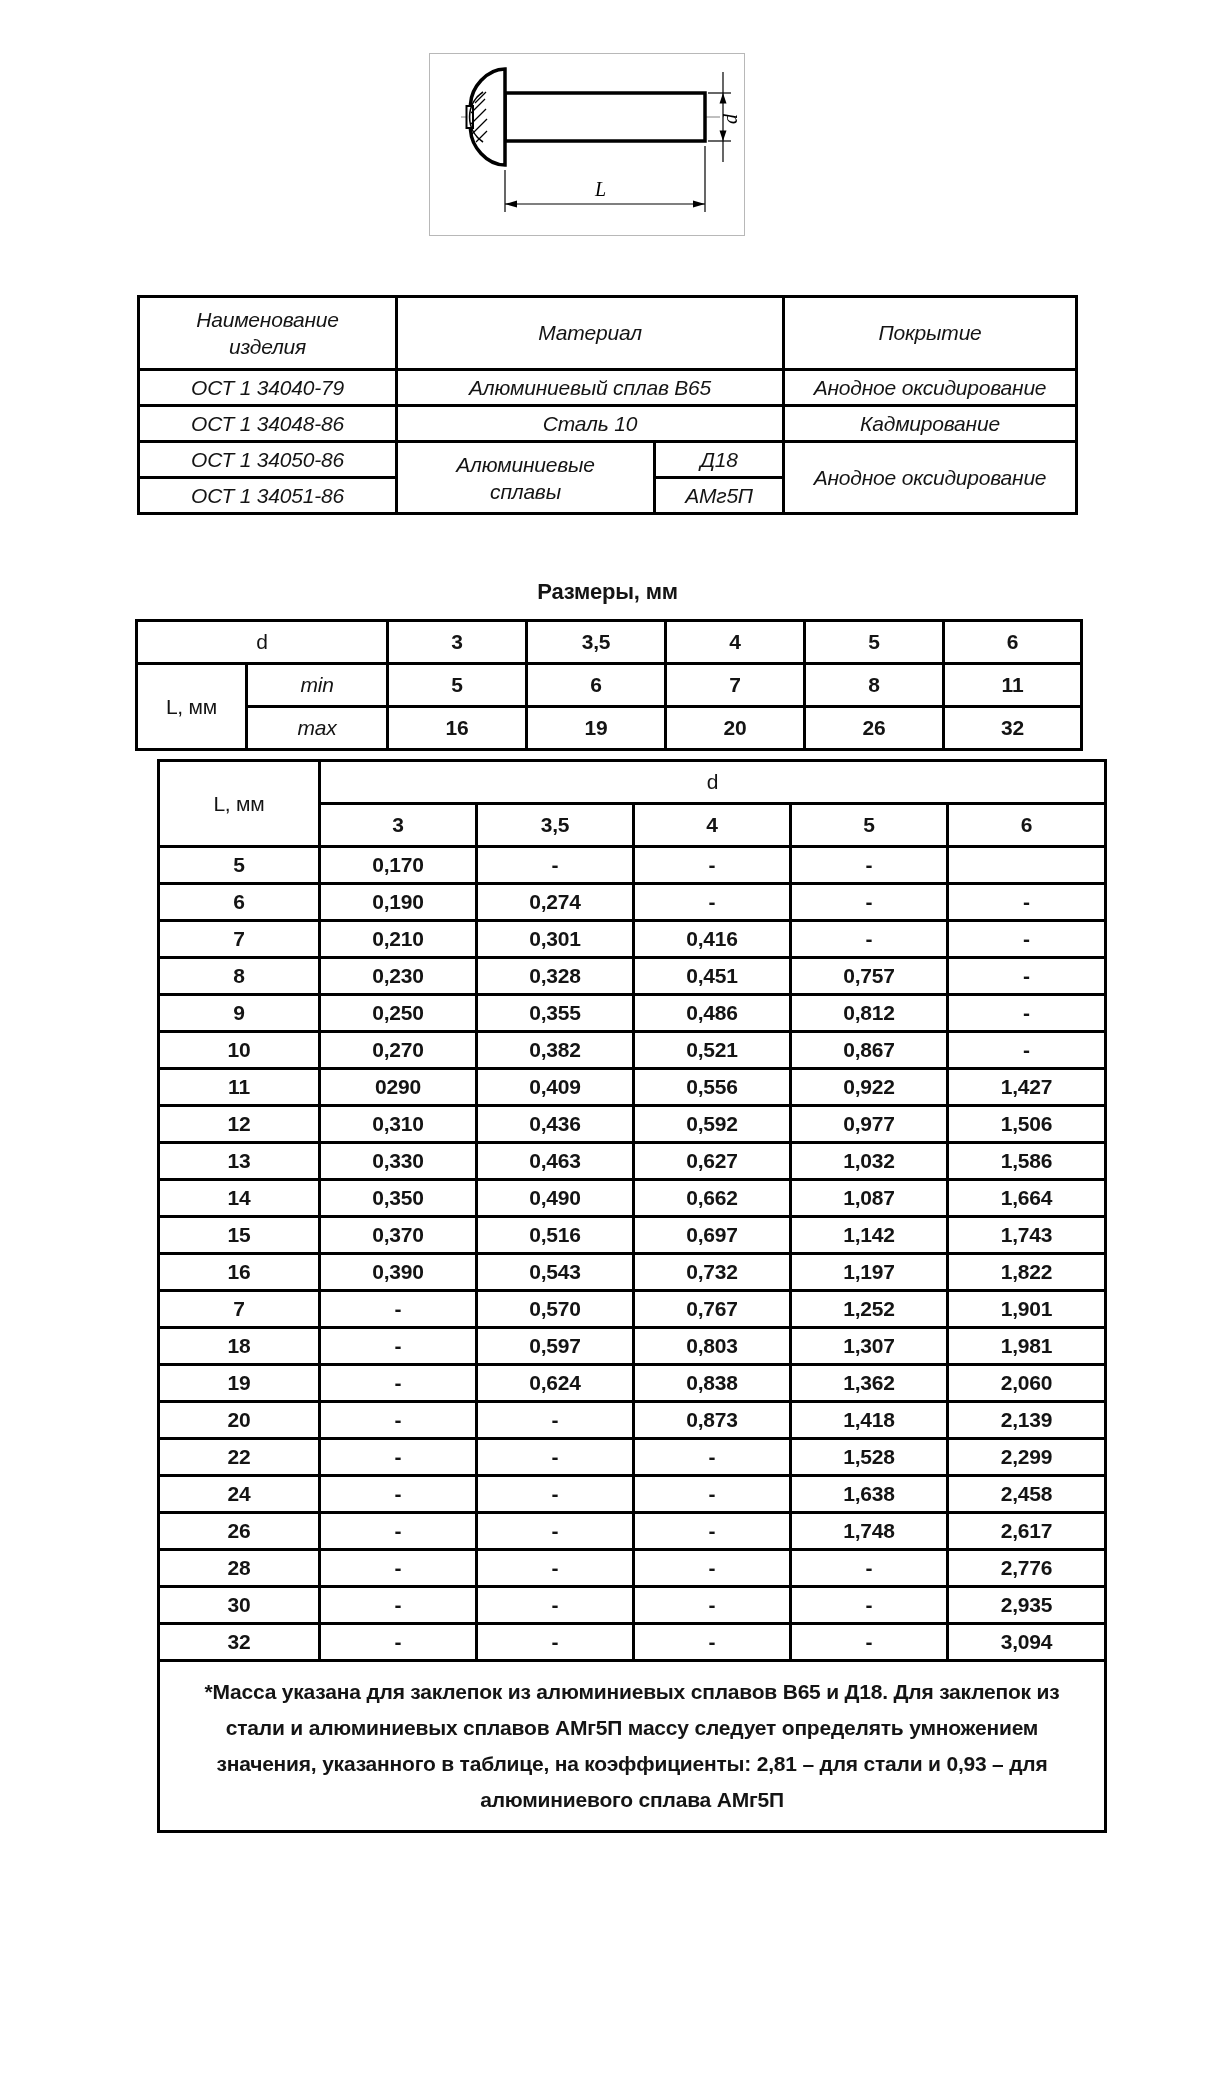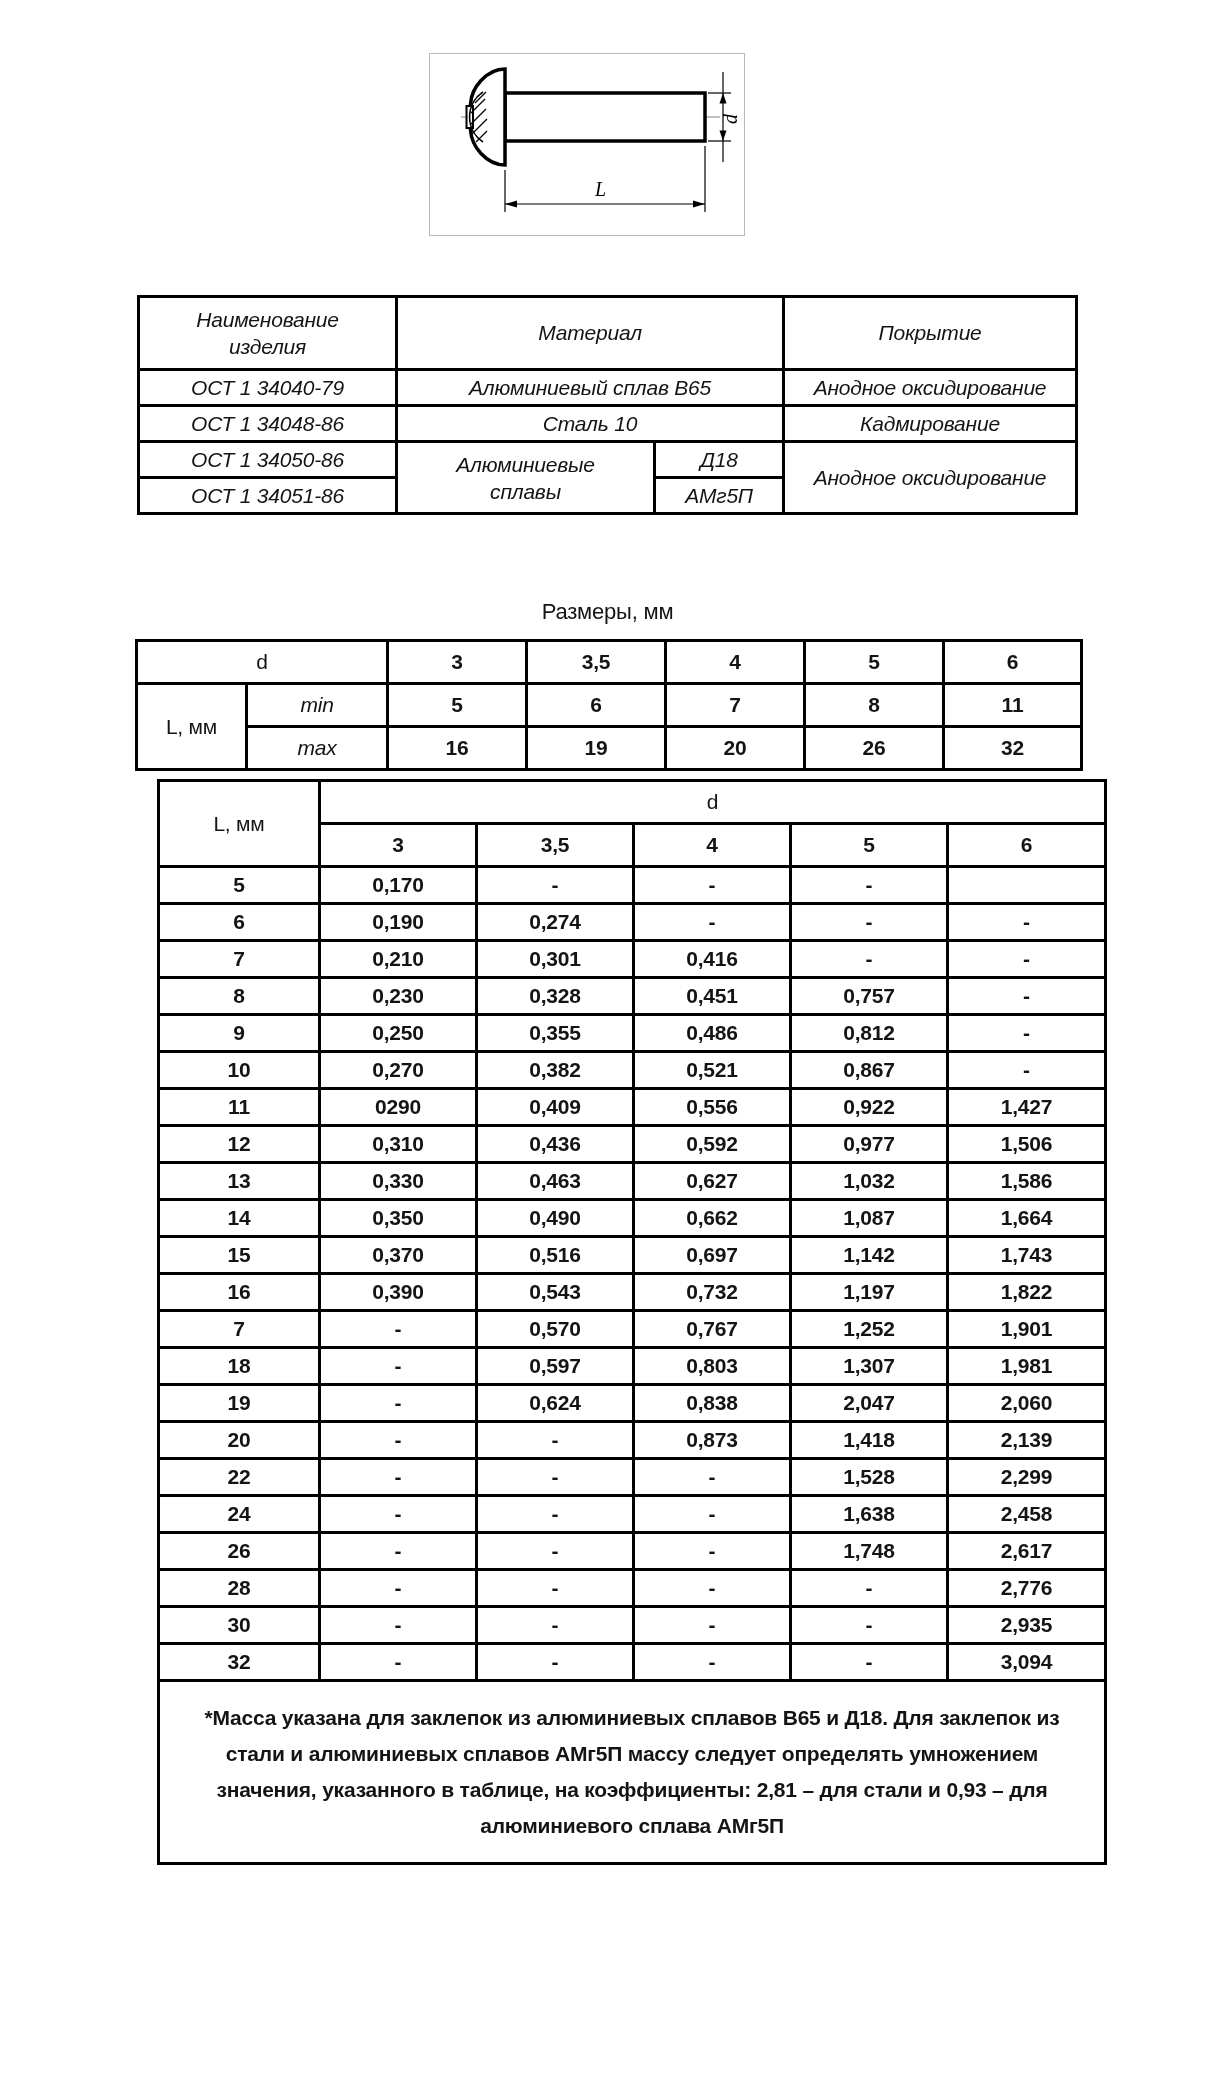--- a/index.html
+++ b/index.html
@@ -13,34 +13,34 @@
         font-size:21px;font-weight:400;padding:0;color:#141414;}
 
   
   .materials{margin:54px 0 0 137px;width:938px;font-style:italic;}
   .materials tr.hdr th{height:70px;font-weight:400;}
   .materials td{height:33px;}
   .wrapnarrow{display:inline-block;width:190px;line-height:27px;}
 
   
   .sub-title{font-size:22px;text-align:center;}
-  .t-sizes{margin:84px 0 0 135px;width:945px;font-weight:400;}
+  .t-sizes{margin:64px 0 0 135px;width:945px;font-weight:700;}
   .t-mass{margin:70px 0 0 157px;width:947px;font-weight:700;}
   .sizes{margin:14px 0 0 135px;width:945px;}
   .sizes th,.sizes td{height:40px;}
   .sizes td{font-weight:700;}
   .sizes .mm{font-style:italic;font-weight:400;}
   .sizes .dlab,.sizes .lhead{font-weight:400;}
 
   
   .mass{margin:8px 0 0 157px;width:947px;}
   .mass thead th{height:40px;font-weight:400;}
   .mass thead td{height:40px;font-weight:700;}
   .mass tbody td{height:34px;font-weight:700;}
-  .footnote{font-weight:700;font-size:21px;line-height:36px;padding:18px 26px;text-align:center;}
+  .footnote{font-weight:700;font-size:21px;line-height:36px;padding:12px 26px;text-align:center;}
 </style>
 </head>
 <body>
 
 <div class="page">
 
 
   <div class="drawing">
     <svg width="325" height="205" viewBox="0 0 325 205">
       <rect x="4.5" y="17.5" width="315" height="182" fill="none" stroke="#b8b8b8" stroke-width="1"></rect>
@@ -290,21 +290,21 @@
           <td>0,597</td>
           <td>0,803</td>
           <td>1,307</td>
           <td>1,981</td>
         </tr>
         <tr>
           <td>19</td>
           <td>-</td>
           <td>0,624</td>
           <td>0,838</td>
-          <td>2,047</td>
+          <td>1,362</td>
           <td>2,060</td>
         </tr>
         <tr>
           <td>20</td>
           <td>-</td>
           <td>-</td>
           <td>0,873</td>
           <td>1,418</td>
           <td>2,139</td>
         </tr>

